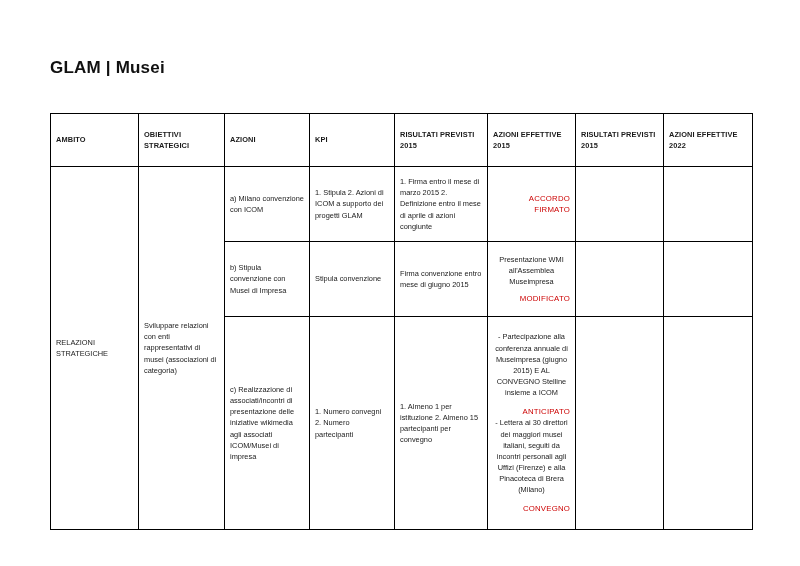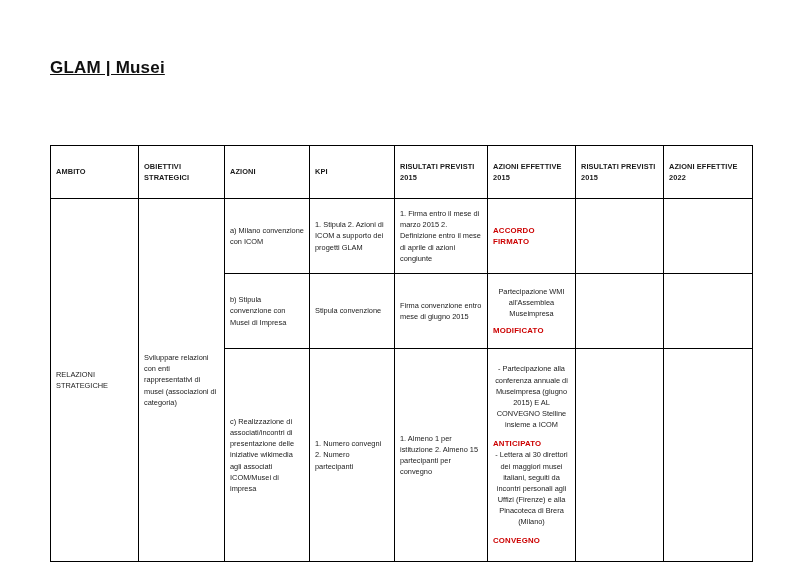--- a/index.html
+++ b/index.html
@@ -21,28 +21,26 @@
     box-sizing: border-box;
   }
   .doc-title {
     position: absolute;
     left: 50px;
     top: 58px;
     font-size: 17px;
     font-weight: bold;
     letter-spacing: 0.2px;
     color: #111111;
-    text-decoration: underline;
   }
   .table-wrap {
     position: absolute;
     left: 50px;
     top: 113px;
     width: 702px;
-    margin-top: 32px;
   }
   table.grid {
     border-collapse: collapse;
     table-layout: fixed;
     width: 702px;
   }
   table.grid td {
     border: 1.3px solid #000000;
     vertical-align: middle;
     padding: 4px 5px;
@@ -72,22 +70,22 @@
   col.c-rp15       { width: 93px; }
   col.c-ae15       { width: 88px; }
   col.c-rp16       { width: 88px; }
   col.c-ae16       { width: 89px; }
 
   .cell-top { vertical-align: top; }
   .cell-mid { vertical-align: middle; }
 
   .red-status {
     color: #CC0000;
-    font-weight: bold;
-    text-align: left;
+    font-weight: normal;
+    text-align: right;
     font-size: 7.8px;
     letter-spacing: 0.2px;
     line-height: 1.45;
   }
   .rs-block { margin-top: 8px; }
   .rs-block-tight { margin-top: 6px; }
   .ctr-text { text-align: center; }
 </style>
 </head>
 <body>
@@ -132,21 +130,21 @@
         </td>
         <td class="cell-mid"></td>
         <td class="cell-mid"></td>
       </tr>
 
       <tr>
         <td class="cell-mid" style="height:66px">b) Stipula convenzione con Musei di Impresa</td>
         <td class="cell-mid">Stipula convenzione</td>
         <td class="cell-mid">Firma convenzione entro mese di giugno 2015</td>
         <td class="cell-mid">
-          <div class="ctr-text">Partecipazione WMI all'Assemblea Museimpresa</div>
+          <div class="ctr-text">Presentazione WMI all'Assemblea Museimpresa</div>
           <div class="red-status rs-block-tight">MODIFICATO</div>
         </td>
         <td class="cell-mid"></td>
         <td class="cell-mid"></td>
       </tr>
 
       <tr>
         <td class="cell-top" style="height:204px">c) Realizzazione di associati/incontri di presentazione delle iniziative wikimedia agli associati ICOM/Musei di impresa</td>
         <td class="cell-mid">1. Numero convegni 2. Numero partecipanti</td>
         <td class="cell-mid">1. Almeno 1 per istituzione 2. Almeno 15 partecipanti per convegno</td>

